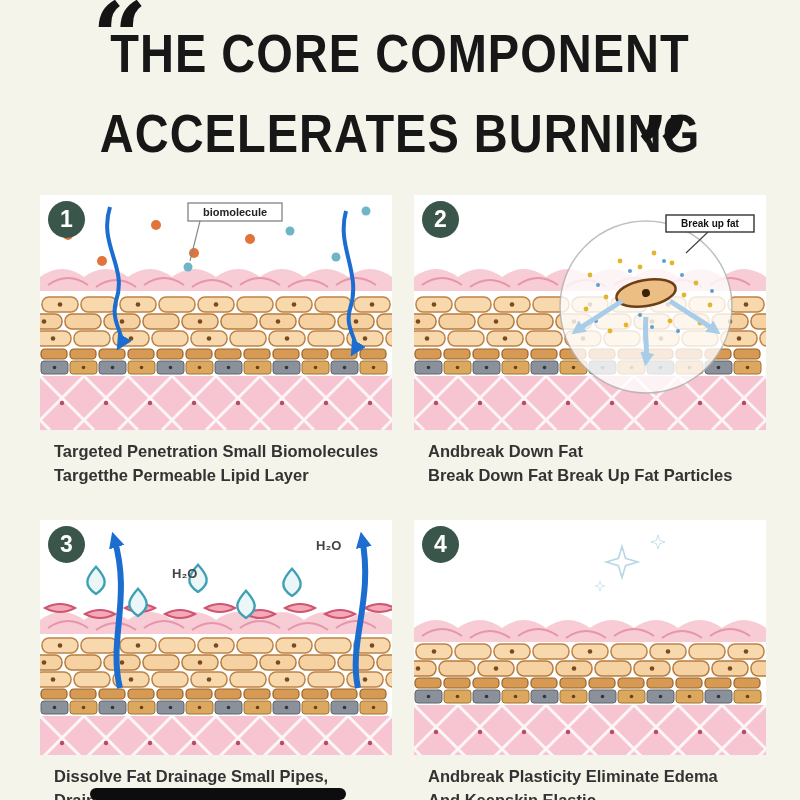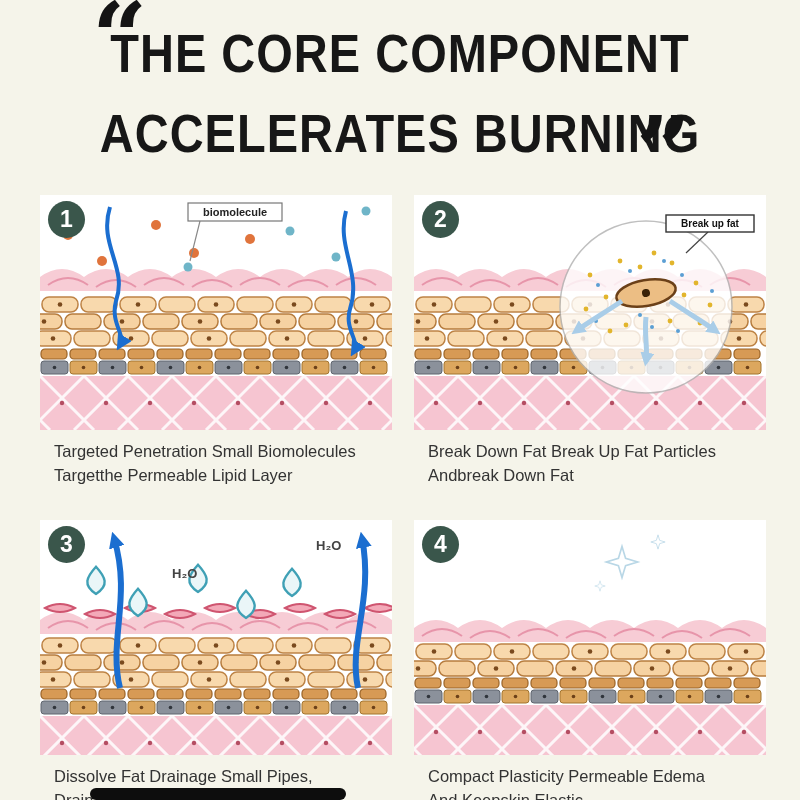--- a/index.html
+++ b/index.html
@@ -45,20 +45,21 @@
     background:#3a564b;color:#fff;
     font-weight:bold;font-size:23px;
     display:flex;align-items:center;justify-content:center;
   }
   .caption{
     margin-top:10px;
     padding-left:14px;
     font-size:16.5px;
     color:#333;
     line-height:1.45;
+    font-weight:bold;
   }
   .caption span{display:block}
   .home-bar{
     position:absolute;
     left:90px;bottom:0;
     width:256px;height:12px;
     background:#0d0d0d;border-radius:7px;
   }
   svg text{font-family:"Liberation Sans",sans-serif}
 </style>
@@ -284,22 +285,22 @@
       <path d="M232,122 C230,140 234,154 232,166" marker-end="url(#mlight)"></path>
     </g>
     <g>
       <line x1="294" y1="37" x2="272" y2="58" stroke="#444" stroke-width="1.2"></line>
       <rect x="252" y="20" width="88" height="17" fill="#ffffff" stroke="#333" stroke-width="1.4"></rect>
       <text x="296" y="32" text-anchor="middle" font-size="10" font-weight="bold" fill="#111">Break up fat</text>
     </g>
   </svg>
   <div class="badge">2</div>
   <figcaption class="caption">
+    <span>Andbreak Down Fat</span>
     <span>Break Down Fat Break Up Fat Particles</span>
-    <span>Andbreak Down Fat</span>
   </figcaption>
 </figure>
 
 <figure class="panel" id="panel-3">
   <svg class="illu" viewBox="0 0 352 235">
     <use href="#band" y="80" fill="#f7ccd5"></use>
     <use href="#bandarcs" y="80"></use>
     <g fill="#f3a9b8" stroke="#cf5570" stroke-width="2">
       <use href="#lens" x="20" y="88"></use>
         <use href="#lens" x="60" y="94"></use>
@@ -351,18 +352,18 @@
     <use href="#cellrow" y="124" fill="#f8d9ad" stroke="#bd8345" stroke-width="1.5"></use>
     <use href="#celldots" y="124" fill="#7a4a1e"></use>
     <use href="#cellrow" x="-16" y="141" fill="#f6d2a2" stroke="#b67c3e" stroke-width="1.5"></use>
     <use href="#celldots" x="-16" y="141" fill="#7a4a1e"></use>
     <use href="#darkrow" y="158"></use>
     <use href="#grayrow" y="170"></use>
     <use href="#dermis" y="185"></use>
   </svg>
   <div class="badge">4</div>
   <figcaption class="caption">
-    <span>Compact Plasticity Permeable Edema</span>
+    <span>Andbreak Plasticity Eliminate Edema</span>
     <span>And Keepskin Elastic</span>
   </figcaption>
 </figure>
 
 <div class="home-bar"></div>
 
 </body></html>

